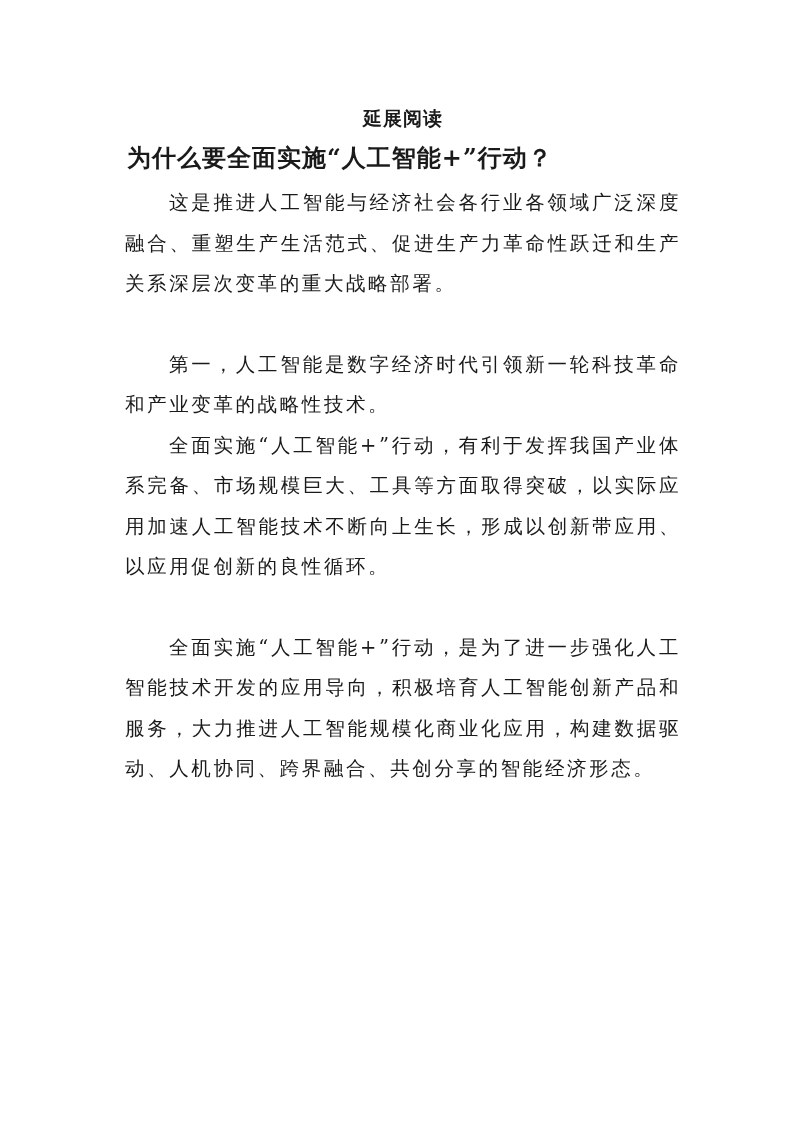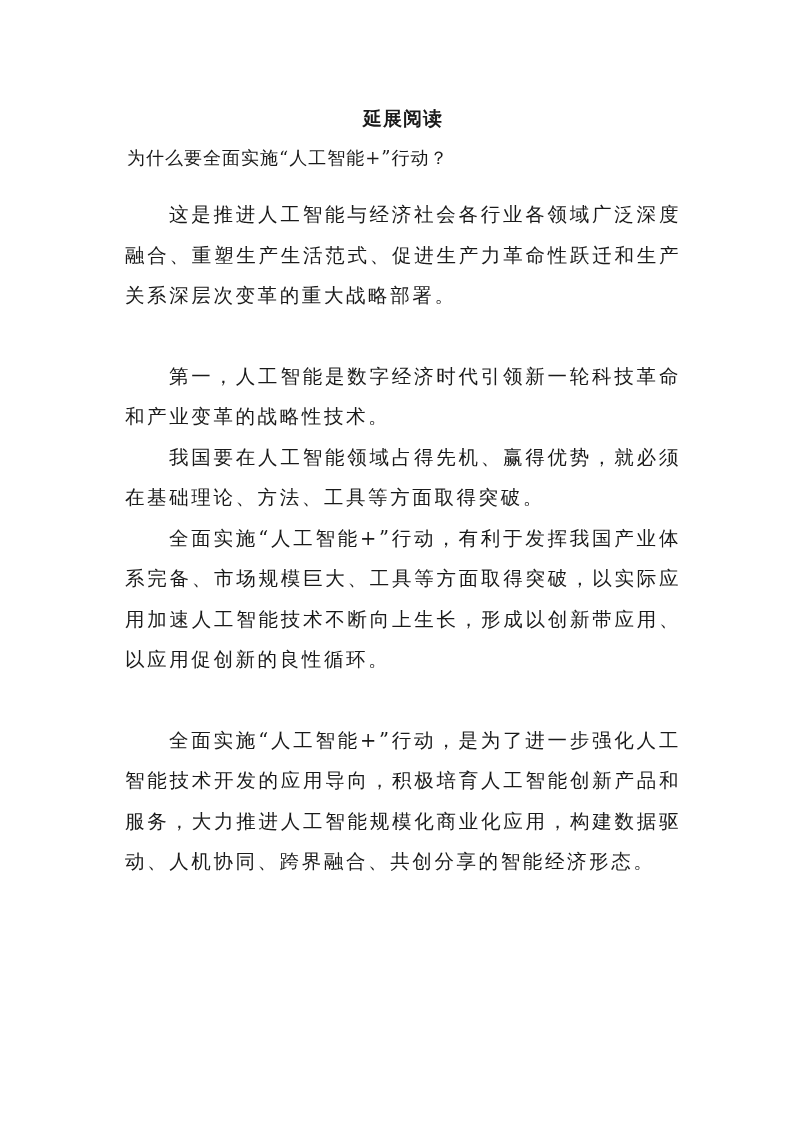--- a/index.html
+++ b/index.html
@@ -23,57 +23,56 @@
   }
   .doc-title {
     text-align: center;
     font-weight: bold;
     font-size: 19px;
     line-height: 36px;
     margin: 0;
     letter-spacing: 1px;
   }
   .doc-subtitle {
-    font-weight: normal;
-    font-size: 18px;
+    font-weight: bold;
+    font-size: 24px;
     line-height: 40px;
     margin: 2px 0 0 2px;
     letter-spacing: 1px;
   }
   .para {
     font-size: 19.5px;
     line-height: 40.5px;
     margin: 0;
     text-indent: 2.26em;
     text-align: justify;
     letter-spacing: 2.6px;
   }
   .para.first {
-    margin-top: 17px;
+    margin-top: 5px;
   }
   .gap {
     height: 40px;
   }
 </style>
 </head>
 <body>
 
 <div class="page">
   <h1 class="doc-title">延展阅读</h1>
   <h2 class="doc-subtitle">为什么要全面实施“人工智能+”行动？</h2>
 
   <div>
     <p class="para first">这是推进人工智能与经济社会各行业各领域广泛深度融合、重塑生产生活范式、促进生产力革命性跃迁和生产关系深层次变革的重大战略部署。</p>
   </div>
 
   <div class="gap"></div>
 
   <div>
     <p class="para">第一，人工智能是数字经济时代引领新一轮科技革命和产业变革的战略性技术。</p>
-    <p class="para">我国要在人工智能领域占得先机、赢得优势，就必须在基础理论、方法、工具等方面取得突破。</p>
     <p class="para">全面实施“人工智能+”行动，有利于发挥我国产业体系完备、市场规模巨大、工具等方面取得突破，以实际应用加速人工智能技术不断向上生长，形成以创新带应用、以应用促创新的良性循环。</p>
   </div>
 
   <div class="gap"></div>
 
   <div>
     <p class="para">全面实施“人工智能+”行动，是为了进一步强化人工智能技术开发的应用导向，积极培育人工智能创新产品和服务，大力推进人工智能规模化商业化应用，构建数据驱动、人机协同、跨界融合、共创分享的智能经济形态。</p>
   </div>
 </div>
 

